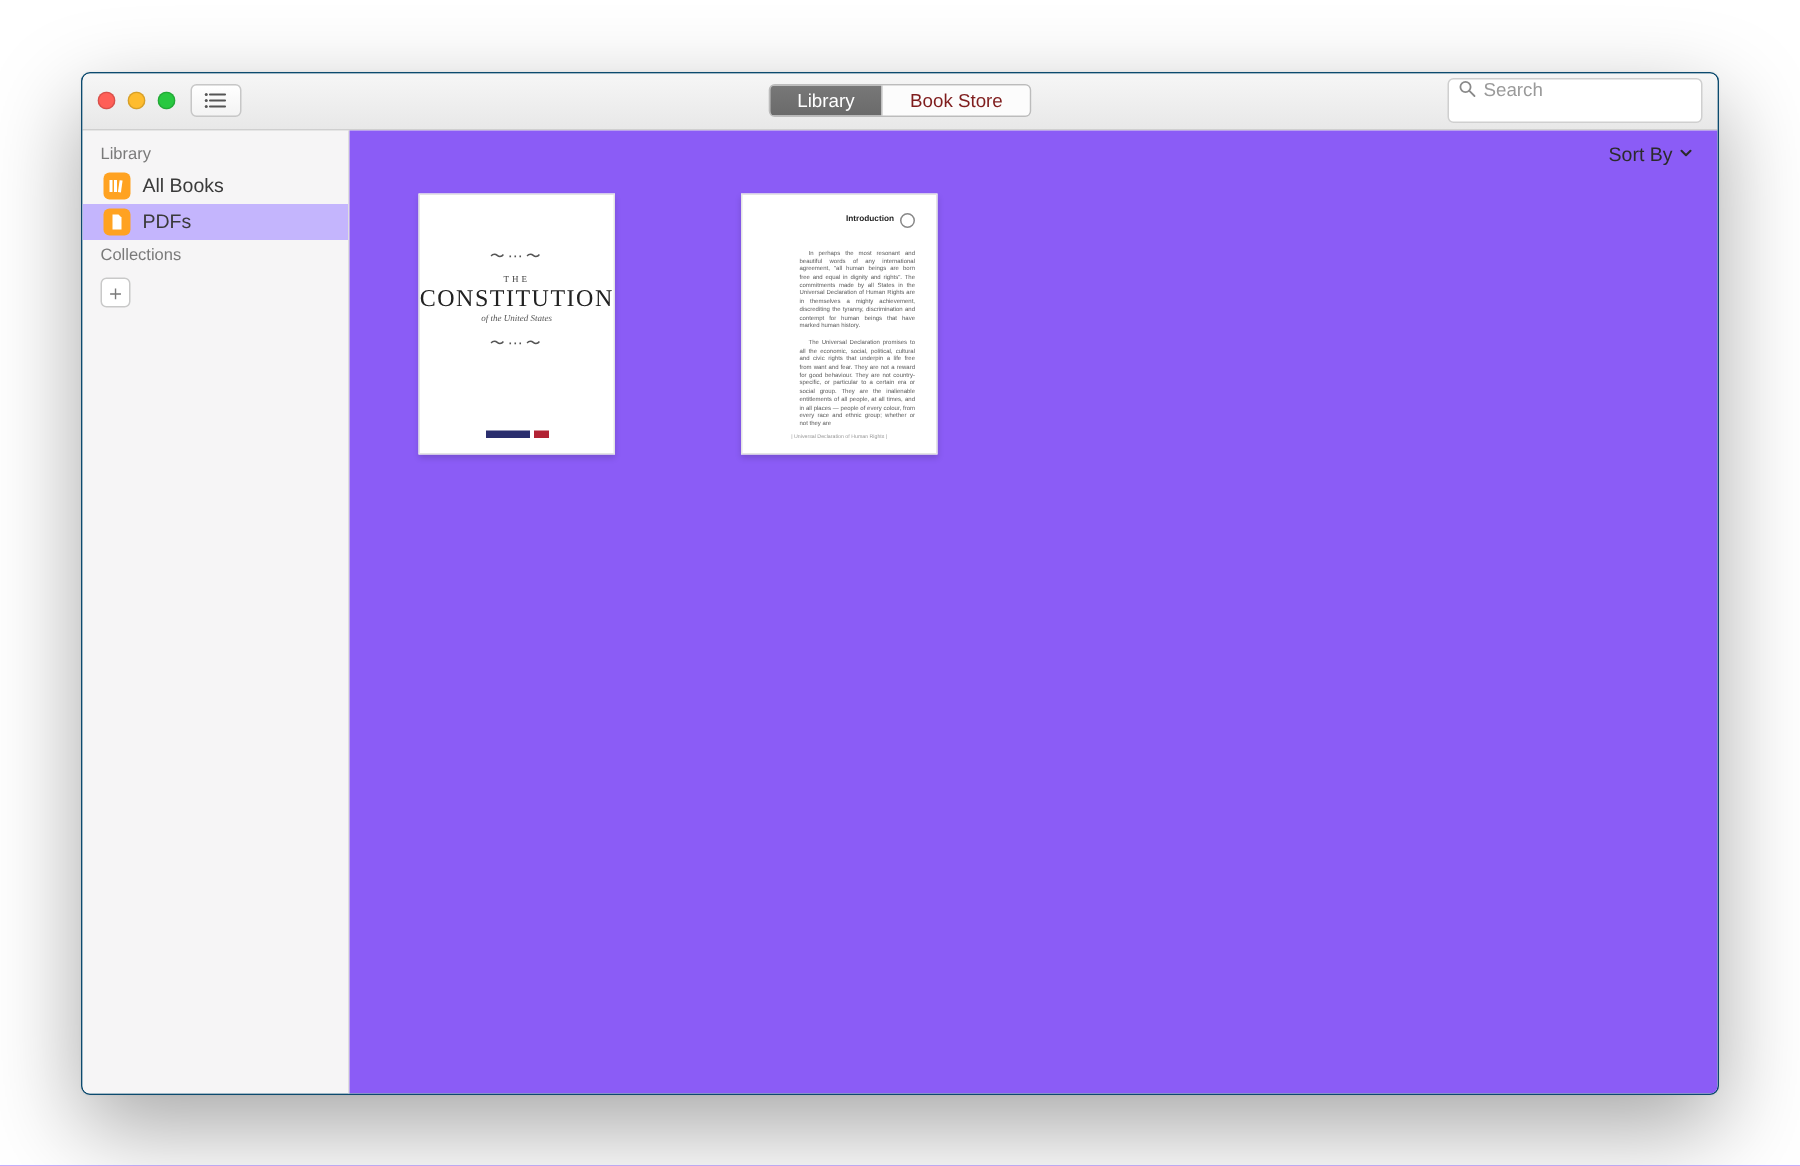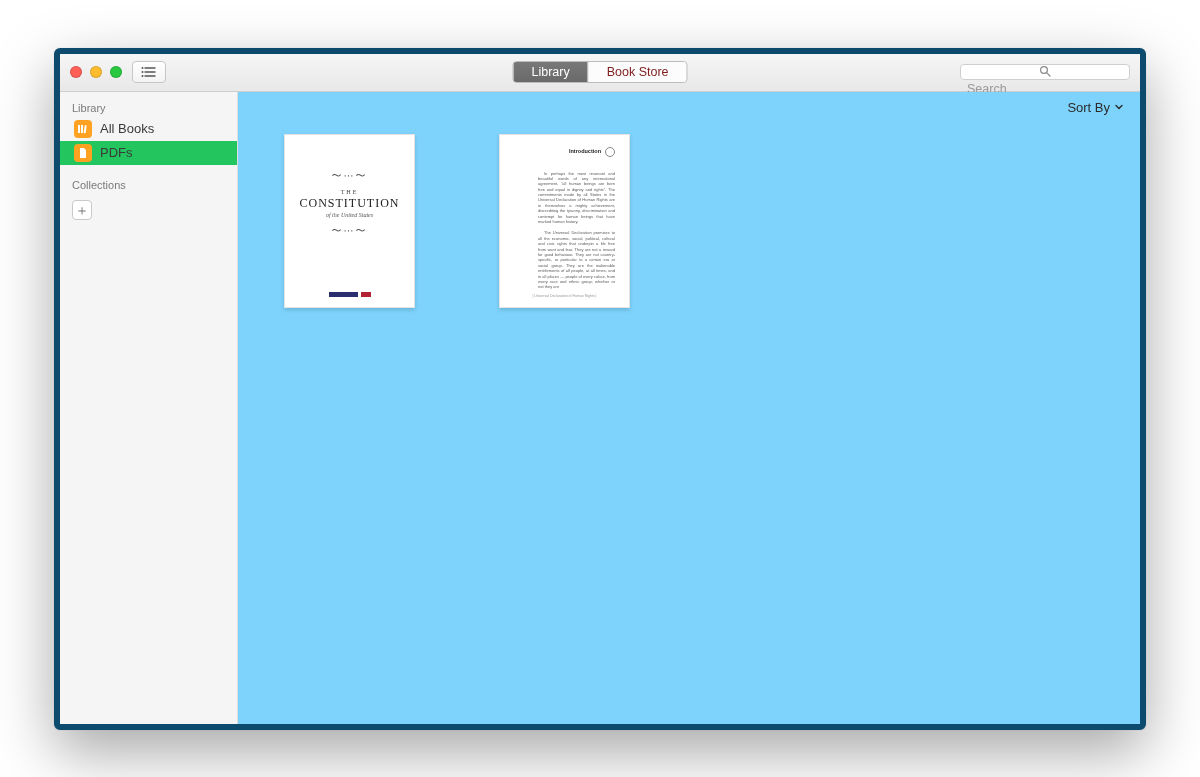--- a/index.html
+++ b/index.html
@@ -10,21 +10,21 @@
     background: #fff;
     display: flex;
     align-items: center;
     justify-content: center;
     height: 777px;
     width: 1200px;
   }
   .window {
     width: 1092px;
     height: 682px;
-    border: 6px solid #0c4a6e;
+    border: 1px solid #0c4a6e;
     border-radius: 6px;
     background: #fff;
     box-shadow: 0 22px 60px rgba(0,0,0,0.35), 0 0 0 1px rgba(0,0,0,0.02);
     display: flex;
     flex-direction: column;
     overflow: hidden;
   }
 
   
   .titlebar {
@@ -68,27 +68,26 @@
   .segmented .seg.active {
     background: linear-gradient(#787878,#6a6a6a);
     color:#fff;
   }
 
   .search {
     margin-left:auto;
     border:1px solid #cfcfcf;
     border-radius:4px;
     background:#fff;
-    height:16px;
+    height:30px;
     width:170px;
-    display:flex; align-items:center;
+    display:flex; align-items:flex-start;
     padding: 0 6px;
     color:#8a8a8a;
     gap:5px;
-    flex-direction:column;
   }
   .search input{
     border:none; outline:none; font-size:12.5px; width:100%;
     background:transparent; color:#333;
   }
   .search input::placeholder{ color:#9a9a9a; }
 
   
   .body { flex:1; display:flex; min-height:0; }
   .sidebar {
@@ -98,35 +97,35 @@
     padding-top:6px;
     font-size:13px;
     color:#3a3a3a;
   }
   .sb-header { font-size:11px; color:#7a7a7a; padding:4px 12px 3px; }
   .sb-item {
     display:flex; align-items:center; gap:8px;
     padding: 3px 12px 3px 14px;
     line-height:18px;
   }
-  .sb-item.selected { background:#22c55e; }
+  .sb-item.selected { background:#c4b5fd; }
   .sb-icon {
     width:18px; height:18px; border-radius:4px;
     background:#ffa221;
     display:flex; align-items:center; justify-content:center;
     color:#fff; font-size:11px; flex: 0 0 18px;
   }
   .sb-add {
     width:20px; height:20px; border:1px solid #c9c9c9; border-radius:4px;
     background:#fff; margin:6px 12px;
     display:flex;align-items:center;justify-content:center;
     color:#7a7a7a; font-size:14px; line-height:1;
   }
 
-  .main { flex:1; position:relative; background:#7dd3fc; overflow:auto;}
+  .main { flex:1; position:relative; background:#8b5cf6; overflow:auto;}
   .sortby {
     position:absolute; top:8px; right:16px;
     font-size:13px; color:#2b2b2b;
     display:flex; align-items:center; gap:4px;
   }
 
   .grid {
     padding: 42px 46px;
     display:flex; gap:84px; align-items:flex-start;
   }
@@ -134,21 +133,21 @@
     width:131px; height:174px; background:#fff;
     border:1px solid #e4e4e4;
     box-shadow: 0 2px 4px rgba(0,0,0,.15);
     position:relative;
     overflow:hidden;
   }
   
   .doc1 { display:flex; flex-direction:column; align-items:center; justify-content:flex-start; padding-top:34px;}
   .doc1 .flourish { color:#555; font-size:10px; letter-spacing:2px; }
   .doc1 .the { font-size:6px; letter-spacing:2px; color:#444; margin-top:6px; font-family:Georgia,serif;}
-  .doc1 .title-big { font-family: Georgia, "Times New Roman", serif; font-size:12px; letter-spacing:1px; color:#222; margin-top:1px; }
+  .doc1 .title-big { font-family: Georgia, "Times New Roman", serif; font-size:16px; letter-spacing:1px; color:#222; margin-top:1px; }
   .doc1 .subtitle { font-family: Georgia, serif; font-style:italic; font-size:6px; color:#555; margin-top:1px;}
   .doc1 .bar { position:absolute; bottom:10px; left:50%; transform:translateX(-50%); width:42px; height:5px; background:linear-gradient(90deg,#2a2e6e 70%, #fff 70% 76%, #b22234 76%);}
   
   .doc2 { padding:12px 14px 10px; font-size:4px; color:#5a5a5a; line-height:1.35;}
   .doc2 .hdr { display:flex; justify-content:flex-end; align-items:center; gap:4px; font-size:5px; color:#222; }
   .doc2 .hdr b{ font-size:5.5px;}
   .doc2 .un { width:10px; height:10px; border:1px solid #888; border-radius:50%; display:inline-block;}
   .doc2 .col { margin-top:14px; margin-left:24px; text-align:justify; }
   .doc2 .col p{ margin-bottom:6px; text-indent:6px;}
   .doc2 .ftr { position:absolute; bottom:8px; left:0; right:0; text-align:center; font-size:3.5px; color:#999;}
@@ -226,21 +225,21 @@
         <span class="sb-icon">
           <svg width="12" height="12" viewBox="0 0 12 12" fill="#fff">
               <path d="M3 1 h4 l2 2 v8 H3 Z"></path>
             </svg>
         </span>
         <span>PDFs</span>
       </div>
 
 
 
-      <div class="sb-header" style="margin-top:10px">Collections</div>
+      <div class="sb-header" style="">Collections</div>
       <div class="sb-add">
         <span>＋</span>
       </div>
     </div>
 
     <div class="main">
       <div class="sortby">
         <span>Sort By</span>
         <span>
           <svg width="10" height="10" viewBox="0 0 10 10">

